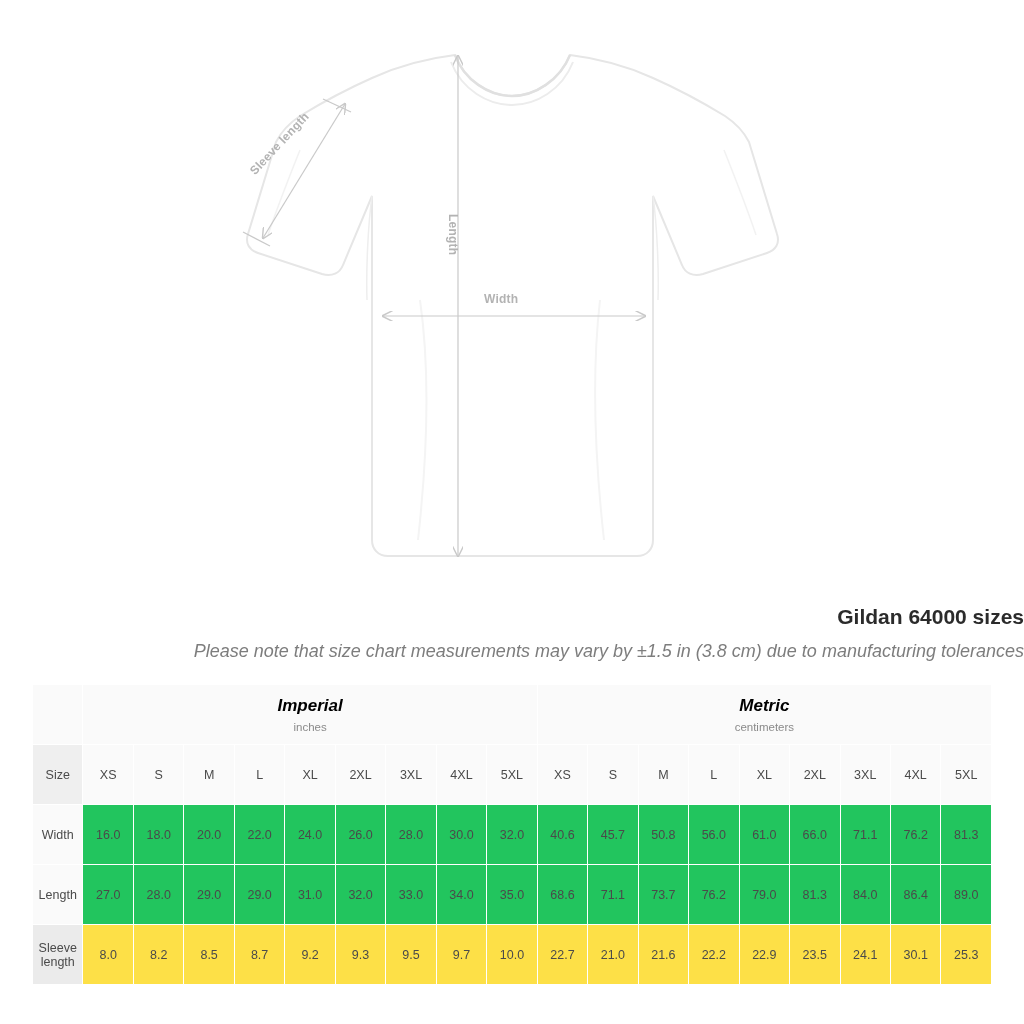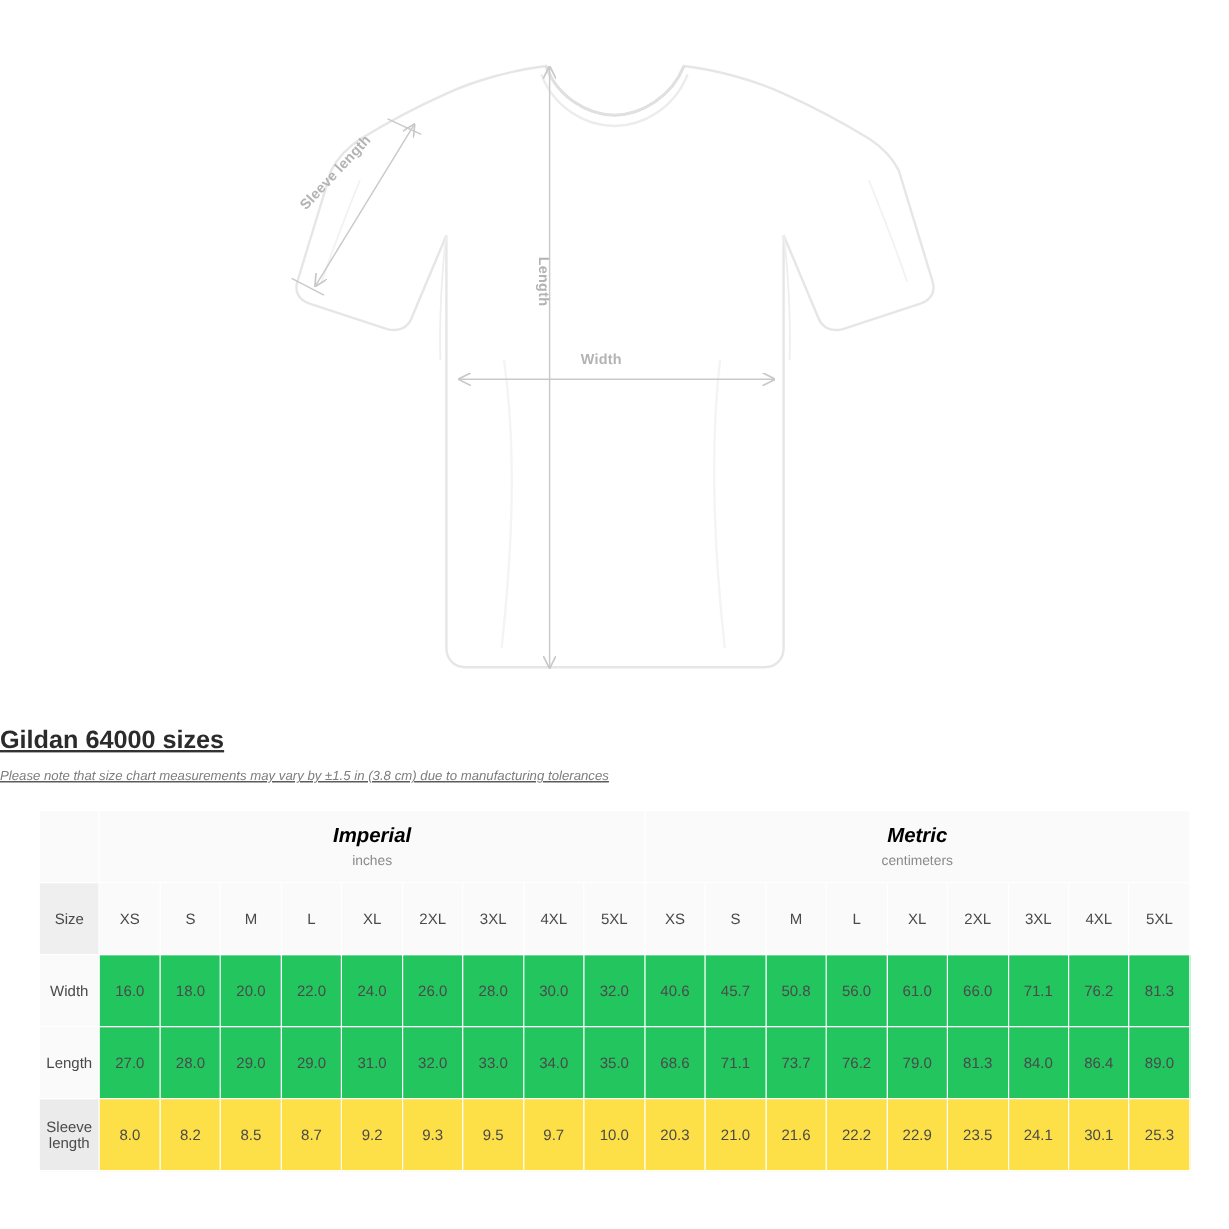--- a/index.html
+++ b/index.html
@@ -54,32 +54,31 @@
     transform: rotate(90deg);
     transform-origin: left top;
   }
   .label-width {
     left: 484px;
     top: 292px;
   }
 
   
   .title-block {
-    text-align: left;
+    text-align: right;
     margin-top: 20px;
-    text-decoration: underline;
   }
   .chart-title {
     font-size: 21px;
     font-weight: bold;
     color: #2b2b2b;
     margin: 0;
   }
   .chart-note {
-    font-size: 11px;
+    font-size: 18px;
     font-style: italic;
     color: #7d7d7d;
     margin: 12px 0 0 0;
   }
 
   
   .table-wrap {
     margin: 22px 32px 0 32px;
   }
   table.size-table {
@@ -314,21 +313,21 @@
           <td class="row-label">Sleeve length</td>
           <td class="val">8.0</td>
           <td class="val">8.2</td>
           <td class="val">8.5</td>
           <td class="val">8.7</td>
           <td class="val">9.2</td>
           <td class="val">9.3</td>
           <td class="val">9.5</td>
           <td class="val">9.7</td>
           <td class="val">10.0</td>
-          <td class="val">20.3</td>
+          <td class="val">22.7</td>
           <td class="val">21.0</td>
           <td class="val">21.6</td>
           <td class="val">22.2</td>
           <td class="val">22.9</td>
           <td class="val">23.5</td>
           <td class="val">24.1</td>
           <td class="val">30.1</td>
           <td class="val">25.3</td>
         </tr>
       </tbody>

